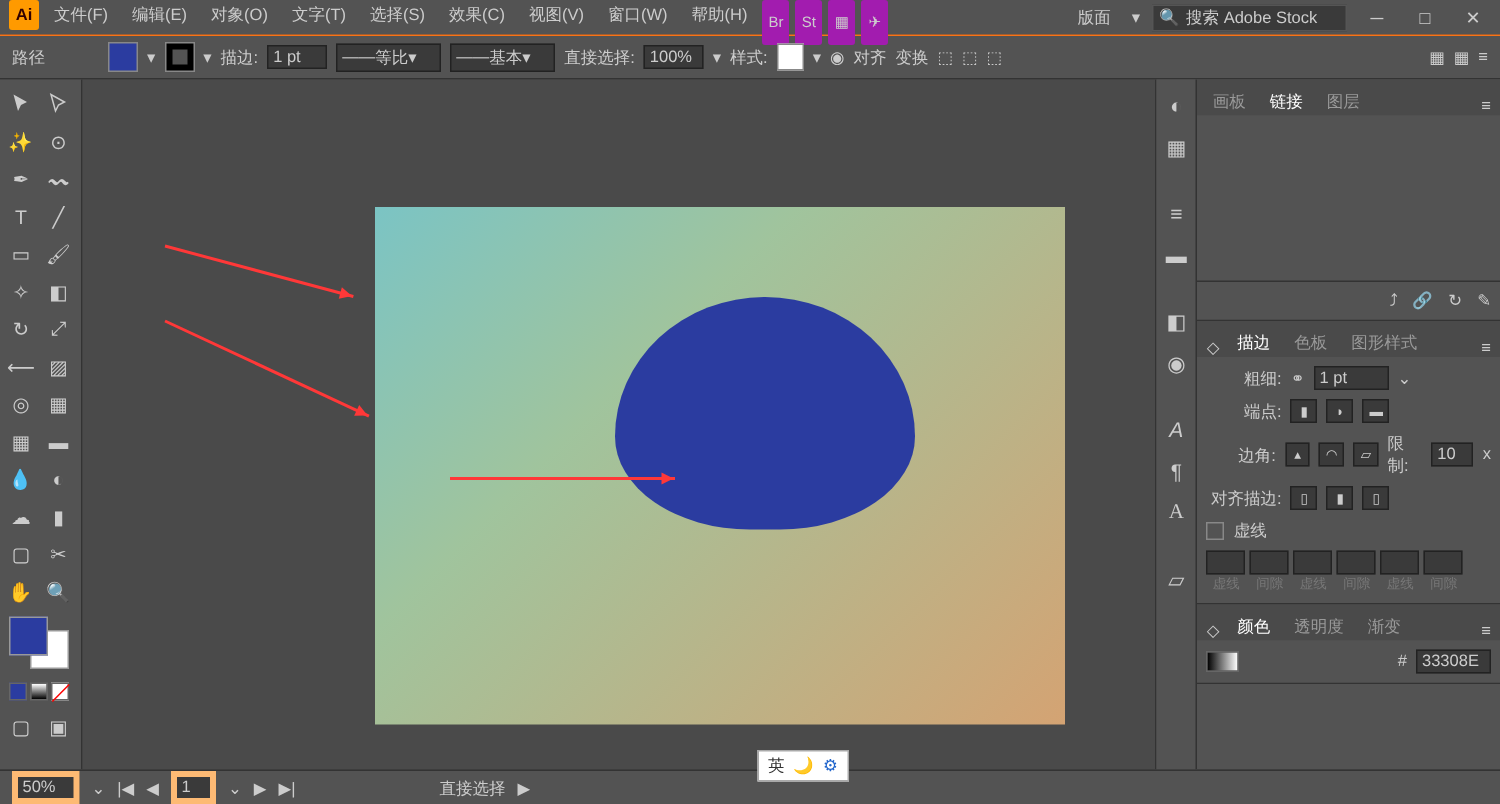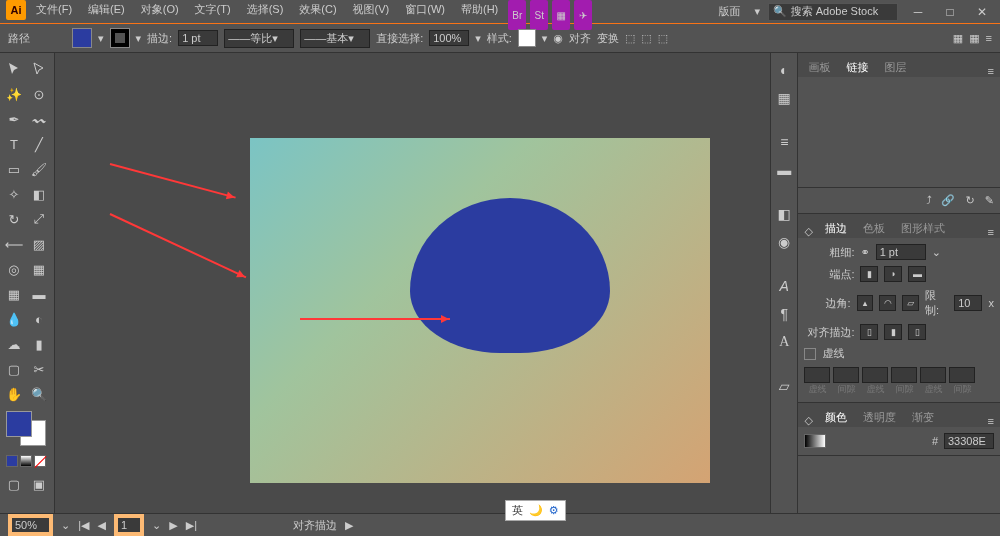--- a/index.html
+++ b/index.html
@@ -315,21 +315,21 @@
 <div class="statusbar">
   <div class="status-input">50%</div>
     <span>⌄</span>
   <span>|◀</span>
   <span>◀</span>
   <div class="status-input" style="width:30px">1</div>
     <span>⌄</span>
   <span>▶</span>
   <span>▶|</span>
   <div style="width:80px"></div>
-  <span>对齐描边</span>
+  <span>直接选择</span>
   <span>▶</span>
 </div>
 
 <div class="ime-bar">
   <span>英</span>
   <span style="color:#2266cc">🌙</span>
   <span style="color:#2266cc">⚙</span>
 </div>
 
 </body></html>

